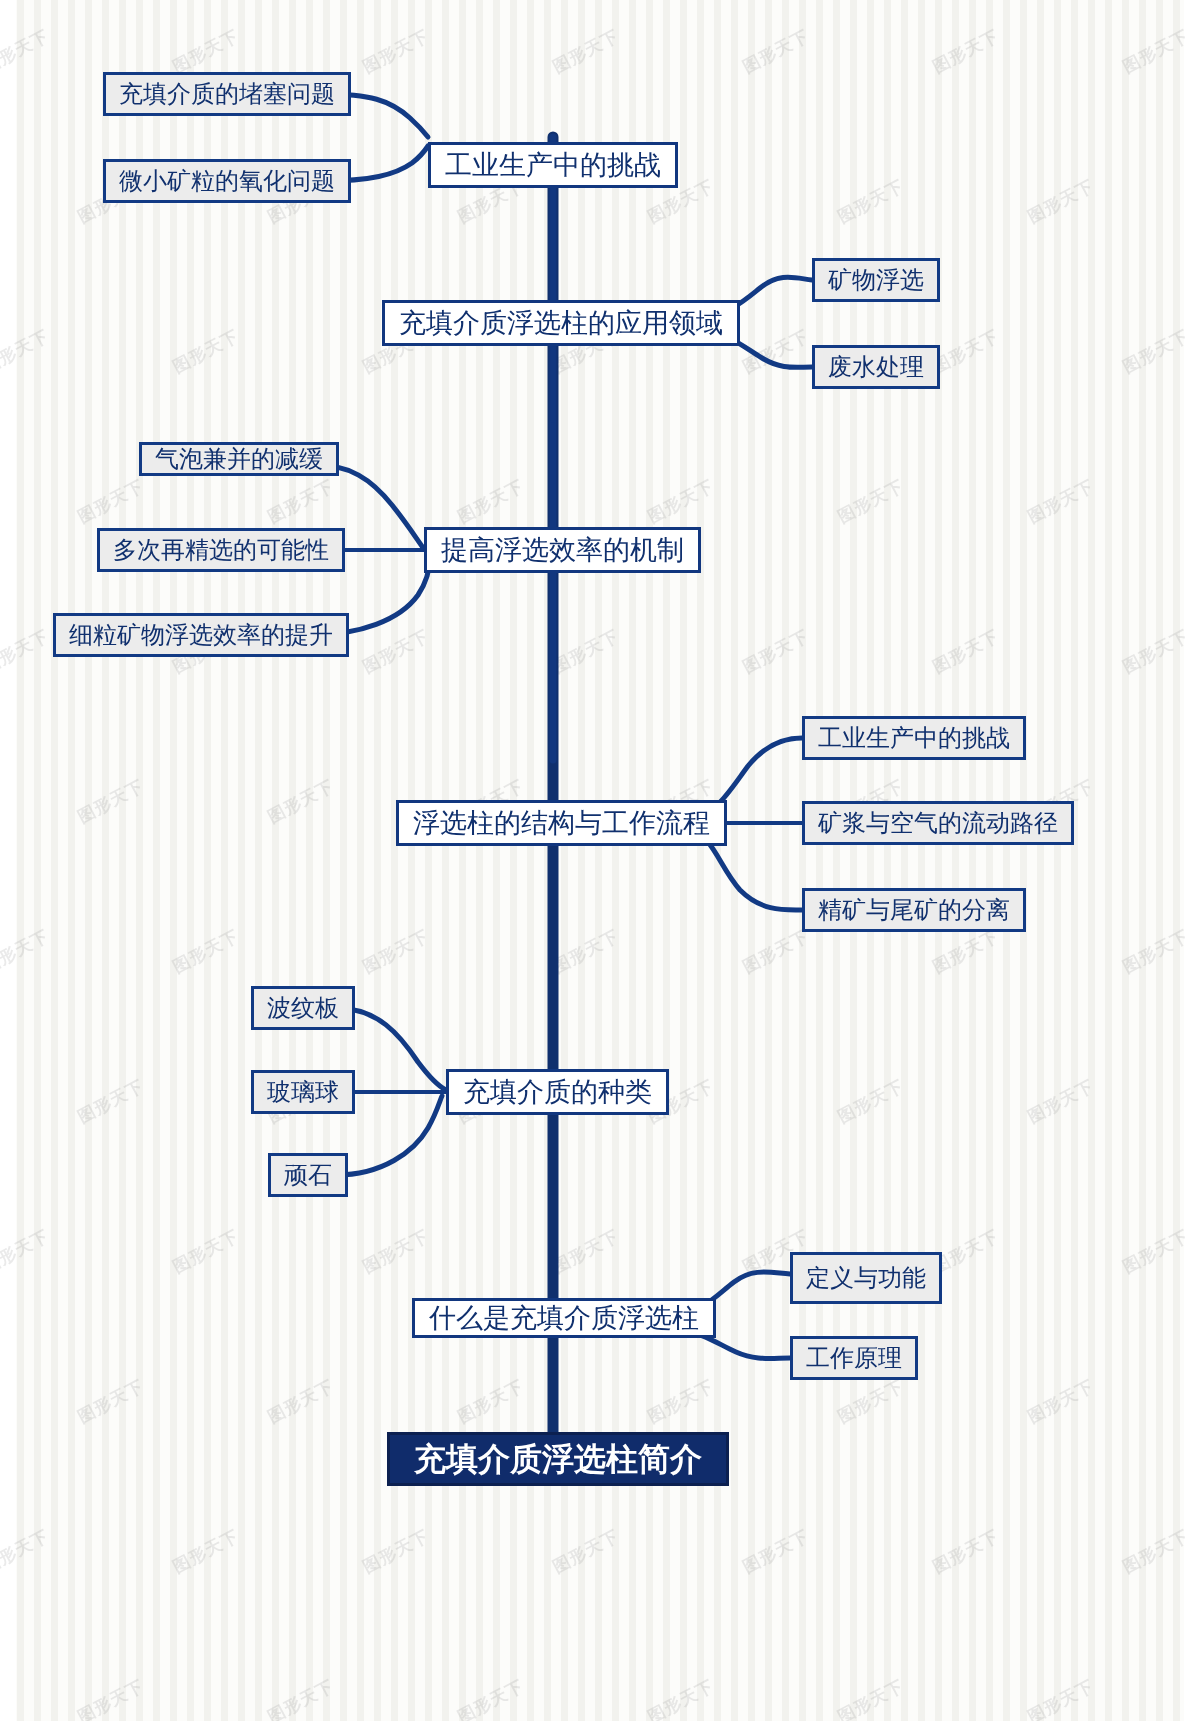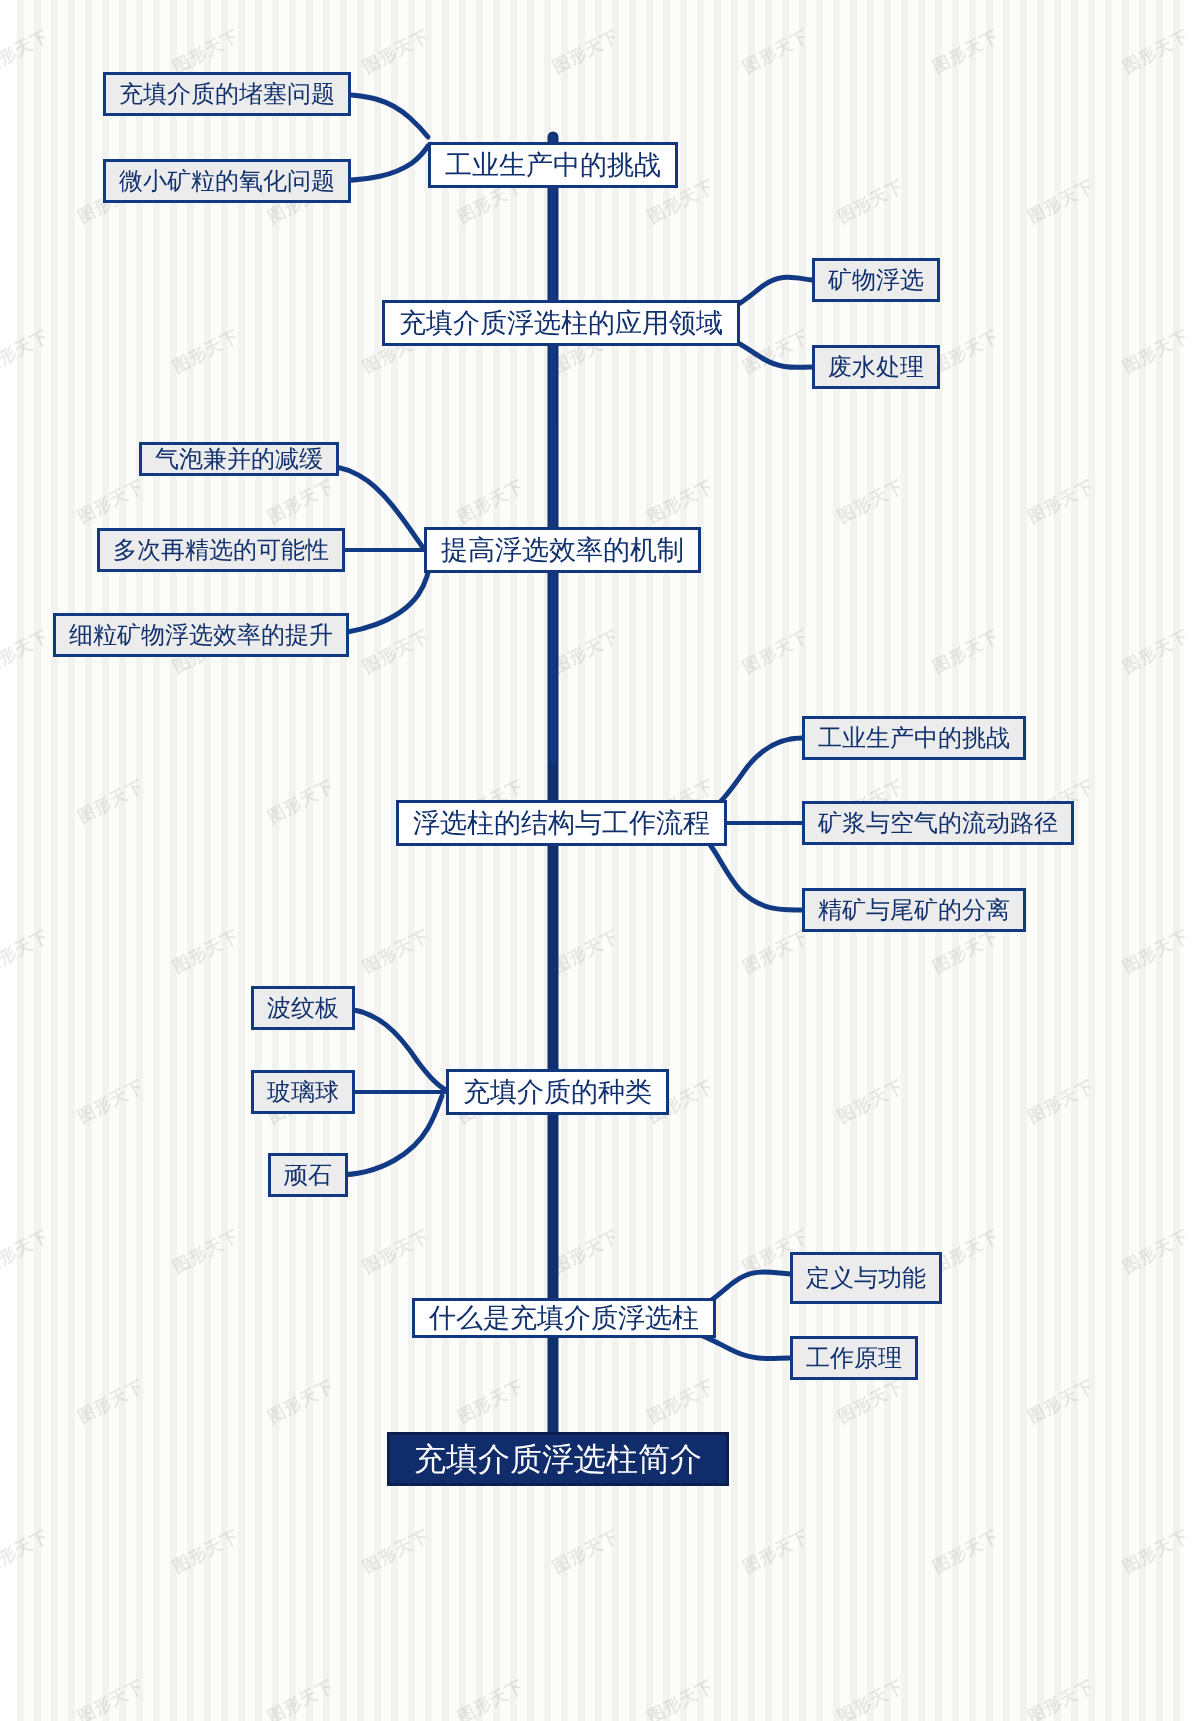--- a/index.html
+++ b/index.html
@@ -88,21 +88,21 @@
   .node.branch {
     font-size: 27px;
     padding: 0 14px;
     background: #ffffff;
     border: 3px solid #12377f;
   }
 
   
   .node.root {
     font-size: 32px;
-    font-weight: normal;
+    font-weight: bold;
     color: #ffffff;
     background: #102c6b;
     border: 3px solid #0c2050;
     padding: 0 24px;
   }
 </style>
 </head>
 <body>
 
 <div id="canvas">

